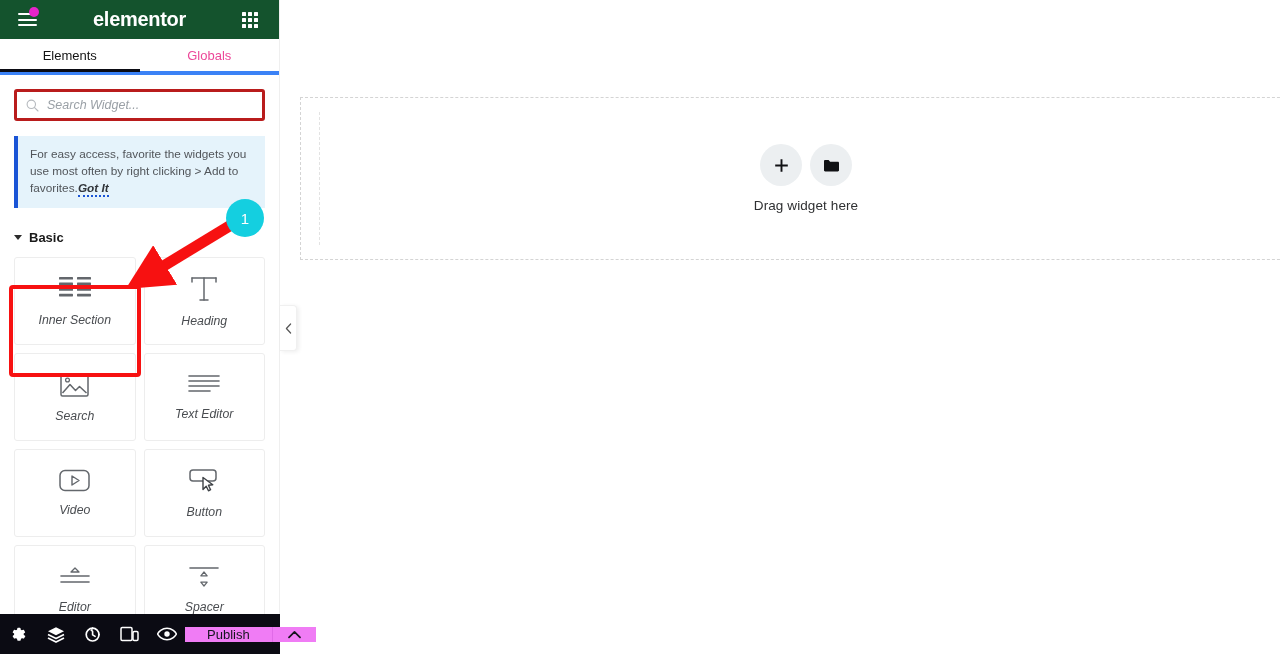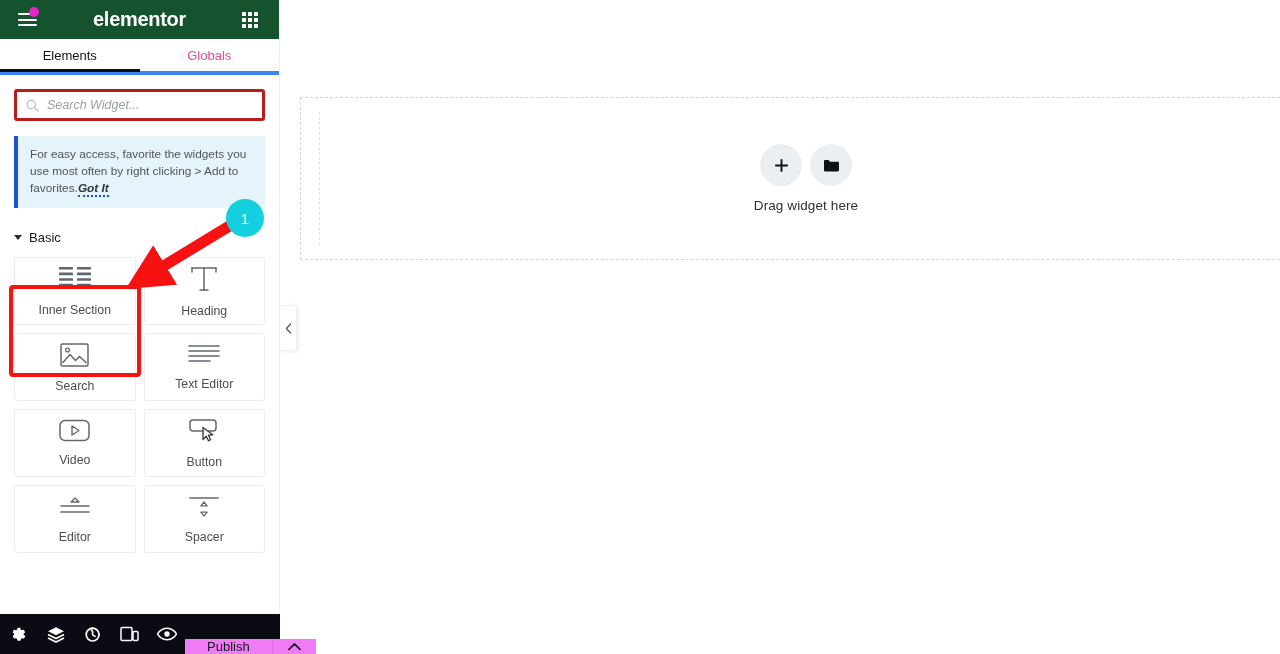--- a/index.html
+++ b/index.html
@@ -155,42 +155,42 @@
   #notice .gotit {
     font-weight: bold; font-style: italic; color: #31353a;
     border-bottom: 2px dotted #1a54d6;
     cursor: pointer;
   }
 
   
   #category {
     margin: 22px 0 0 14px;
     display: flex; align-items: center; gap: 7px;
-    font-size: 13px; font-weight: normal; color: #1a1a1a;
+    font-size: 13px; font-weight: bold; color: #1a1a1a;
     cursor: pointer;
   }
   .caret { width: 0; height: 0;
     border-left: 4.5px solid transparent; border-right: 4.5px solid transparent;
     border-top: 5.5px solid #2b2b2b; }
 
   
   #grid-scroll {
     flex: 1; overflow: hidden; position: relative;
     padding: 0 14px;
   }
   #grid {
     margin-top: 12px;
     display: grid; grid-template-columns: 1fr 1fr;
     gap: 8px 8px;
   }
   .widget {
-    height: 68px; border: 1px solid #ededed; border-radius: 3px;
+    height: 88px; border: 1px solid #ededed; border-radius: 3px;
     background: #fff; cursor: grab;
     display: flex; flex-direction: column;
-    align-items: center; justify-content: center; gap: 11px;
+    align-items: center; justify-content: center; gap: 11px; font-style: italic;
   }
   .widget .wlabel { font-size: 12.3px; color: #4a4d51; }
   .widget svg { display: block; }
 
   
   #highlight-box {
     position: absolute; left: 9px; top: 285px;
     width: 132px; height: 92px;
     border: 4px solid #f71111; border-radius: 4px;
     pointer-events: none; z-index: 7;
@@ -206,21 +206,21 @@
     color: #ffffff; font-size: 15px;
     display: flex; align-items: center; justify-content: center;
     z-index: 9; pointer-events: none;
   }
 
   
   #footer {
     position: absolute; left: 0; bottom: 0;
     width: 280px; height: 40px;
     background: #0b0b13;
-    display: flex; align-items: flex-end;
+    display: flex; align-items: center;
     z-index: 10;
     margin-top: 36px;
   }
   #footer-icons { display: flex; align-items: center; flex: 1; }
   .ficon {
     width: 37px; height: 40px;
     display: flex; align-items: center; justify-content: center;
     cursor: pointer;
   }
   #publish-group { display: flex; align-items: stretch; }

